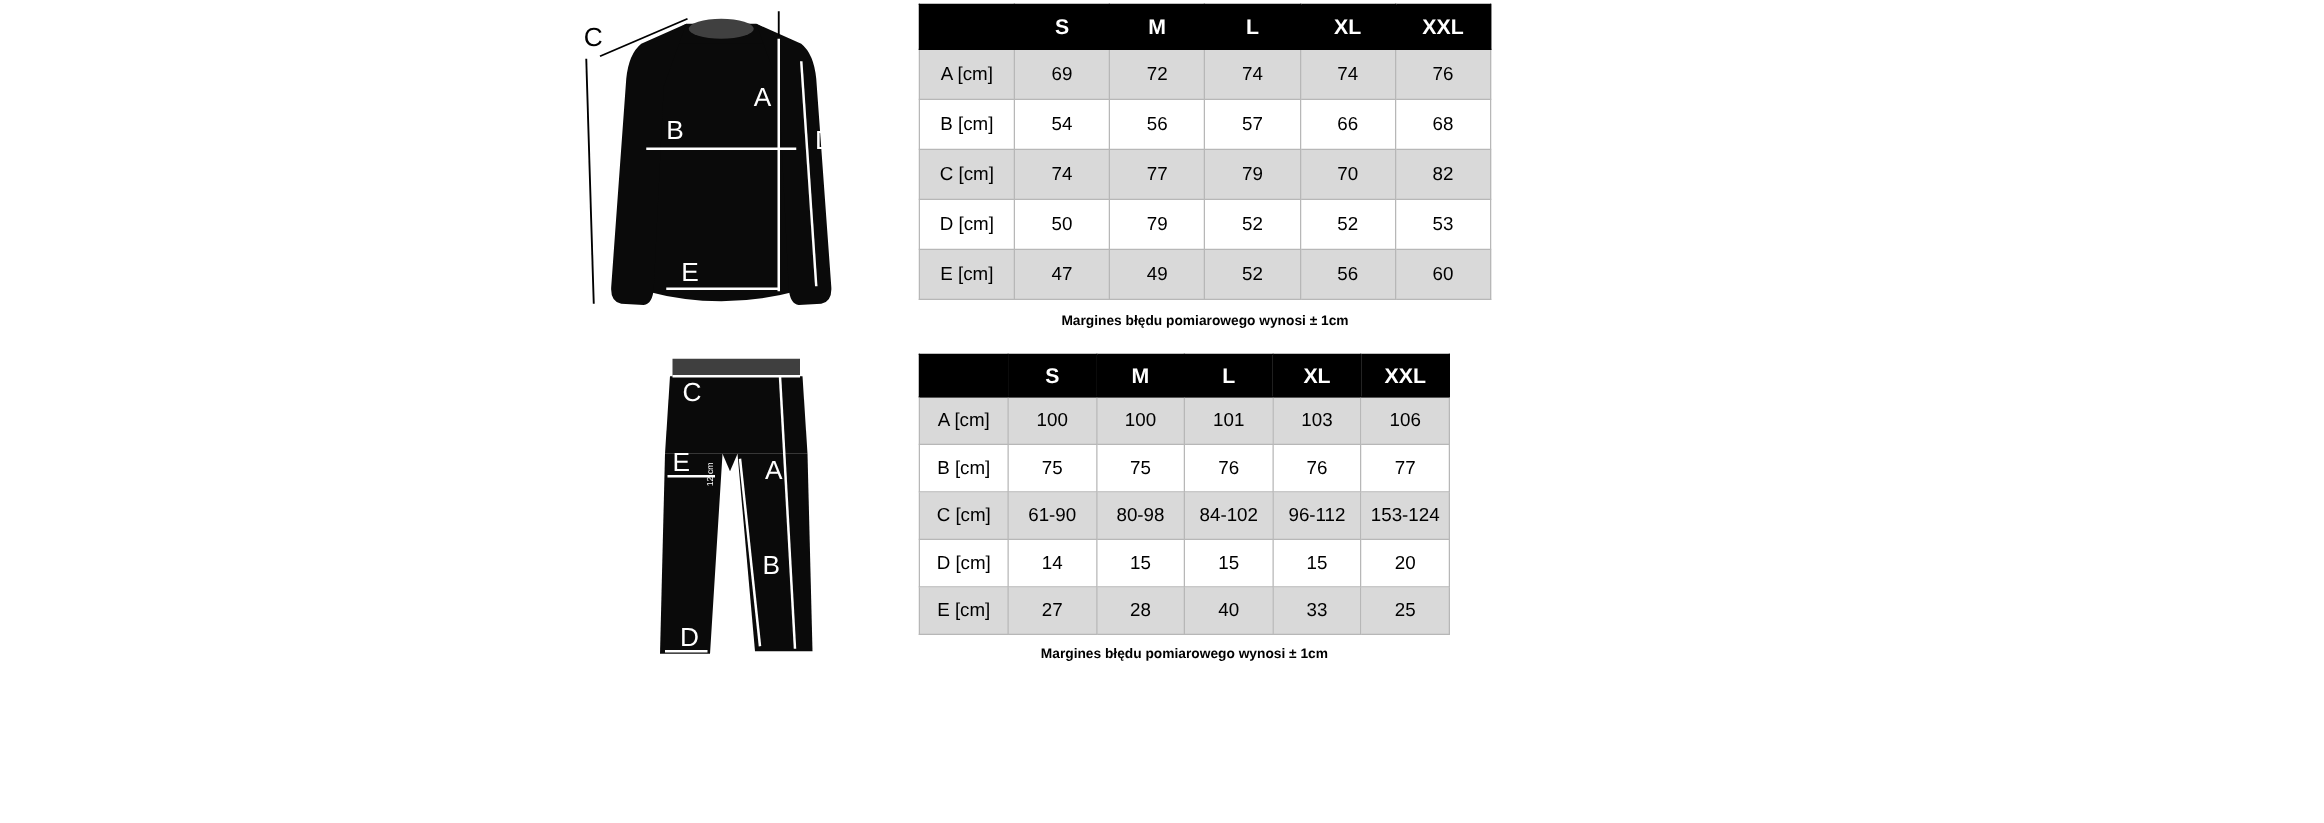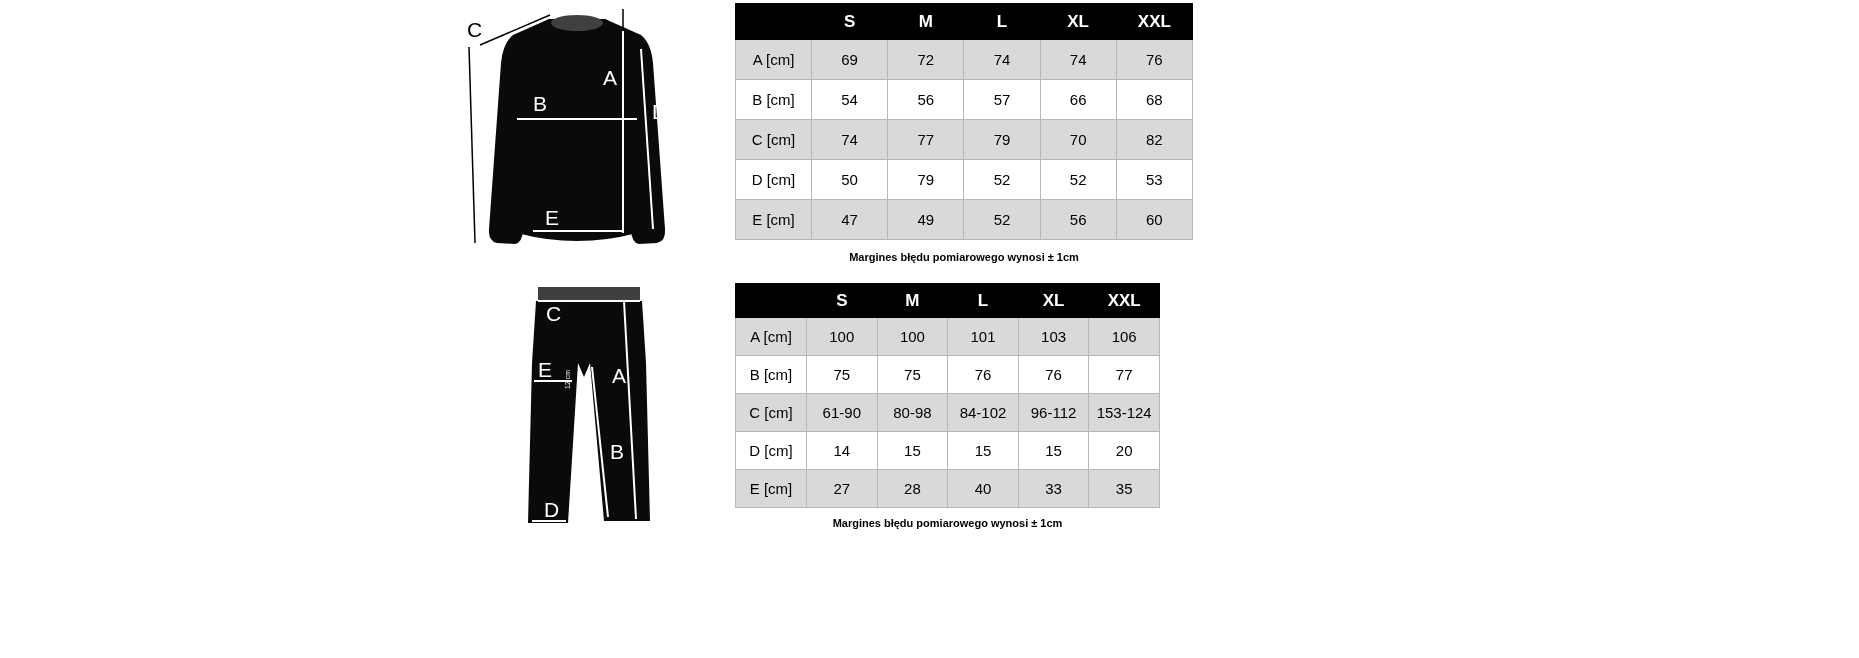--- a/index.html
+++ b/index.html
@@ -194,20 +194,20 @@
             <td>15</td>
             <td>15</td>
             <td>20</td>
           </tr>
           <tr class="stripe">
             <th>E [cm]</th>
             <td>27</td>
             <td>28</td>
             <td>40</td>
             <td>33</td>
-            <td>35</td>
+            <td>25</td>
           </tr>
         </tbody>
       </table>
   </div>
   <div class="abs caption" style="left:735px;top:514px;width:425px;">Margines błędu pomiarowego wynosi ± 1cm</div>
 
 </div>
 
 </body></html>

